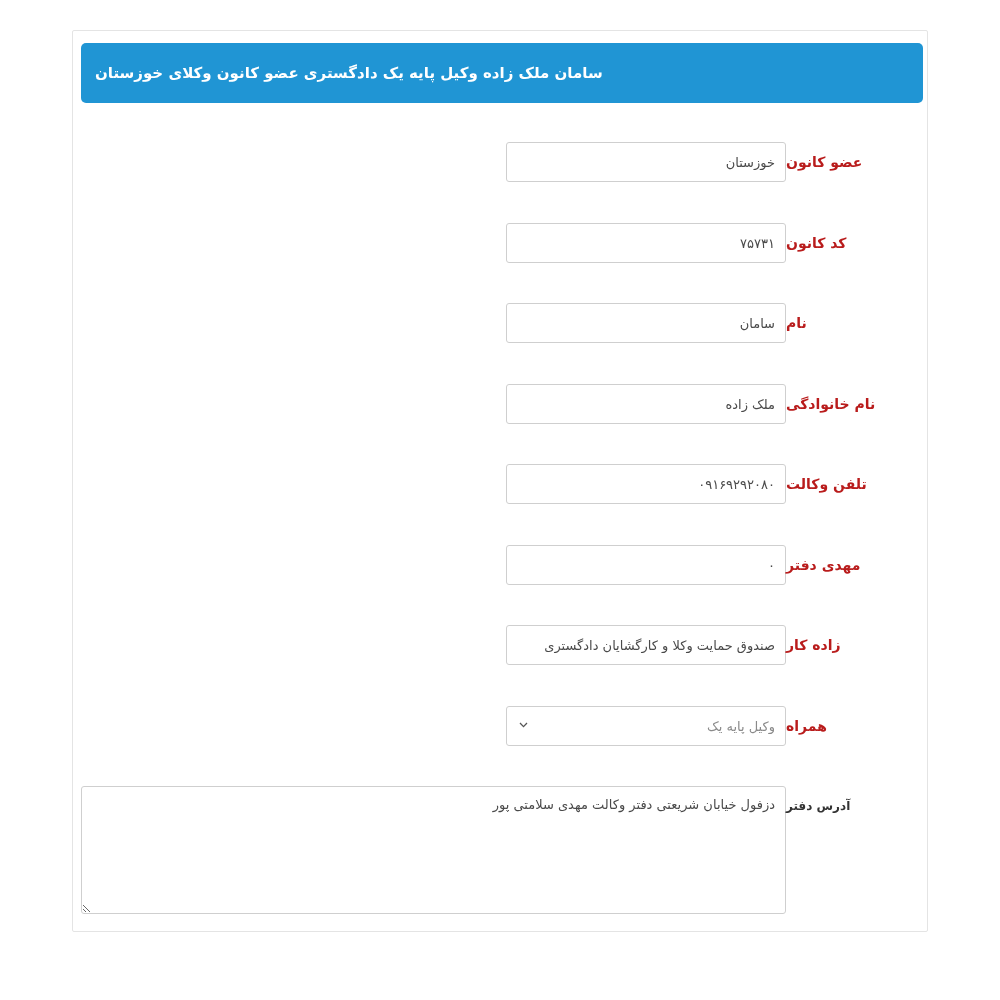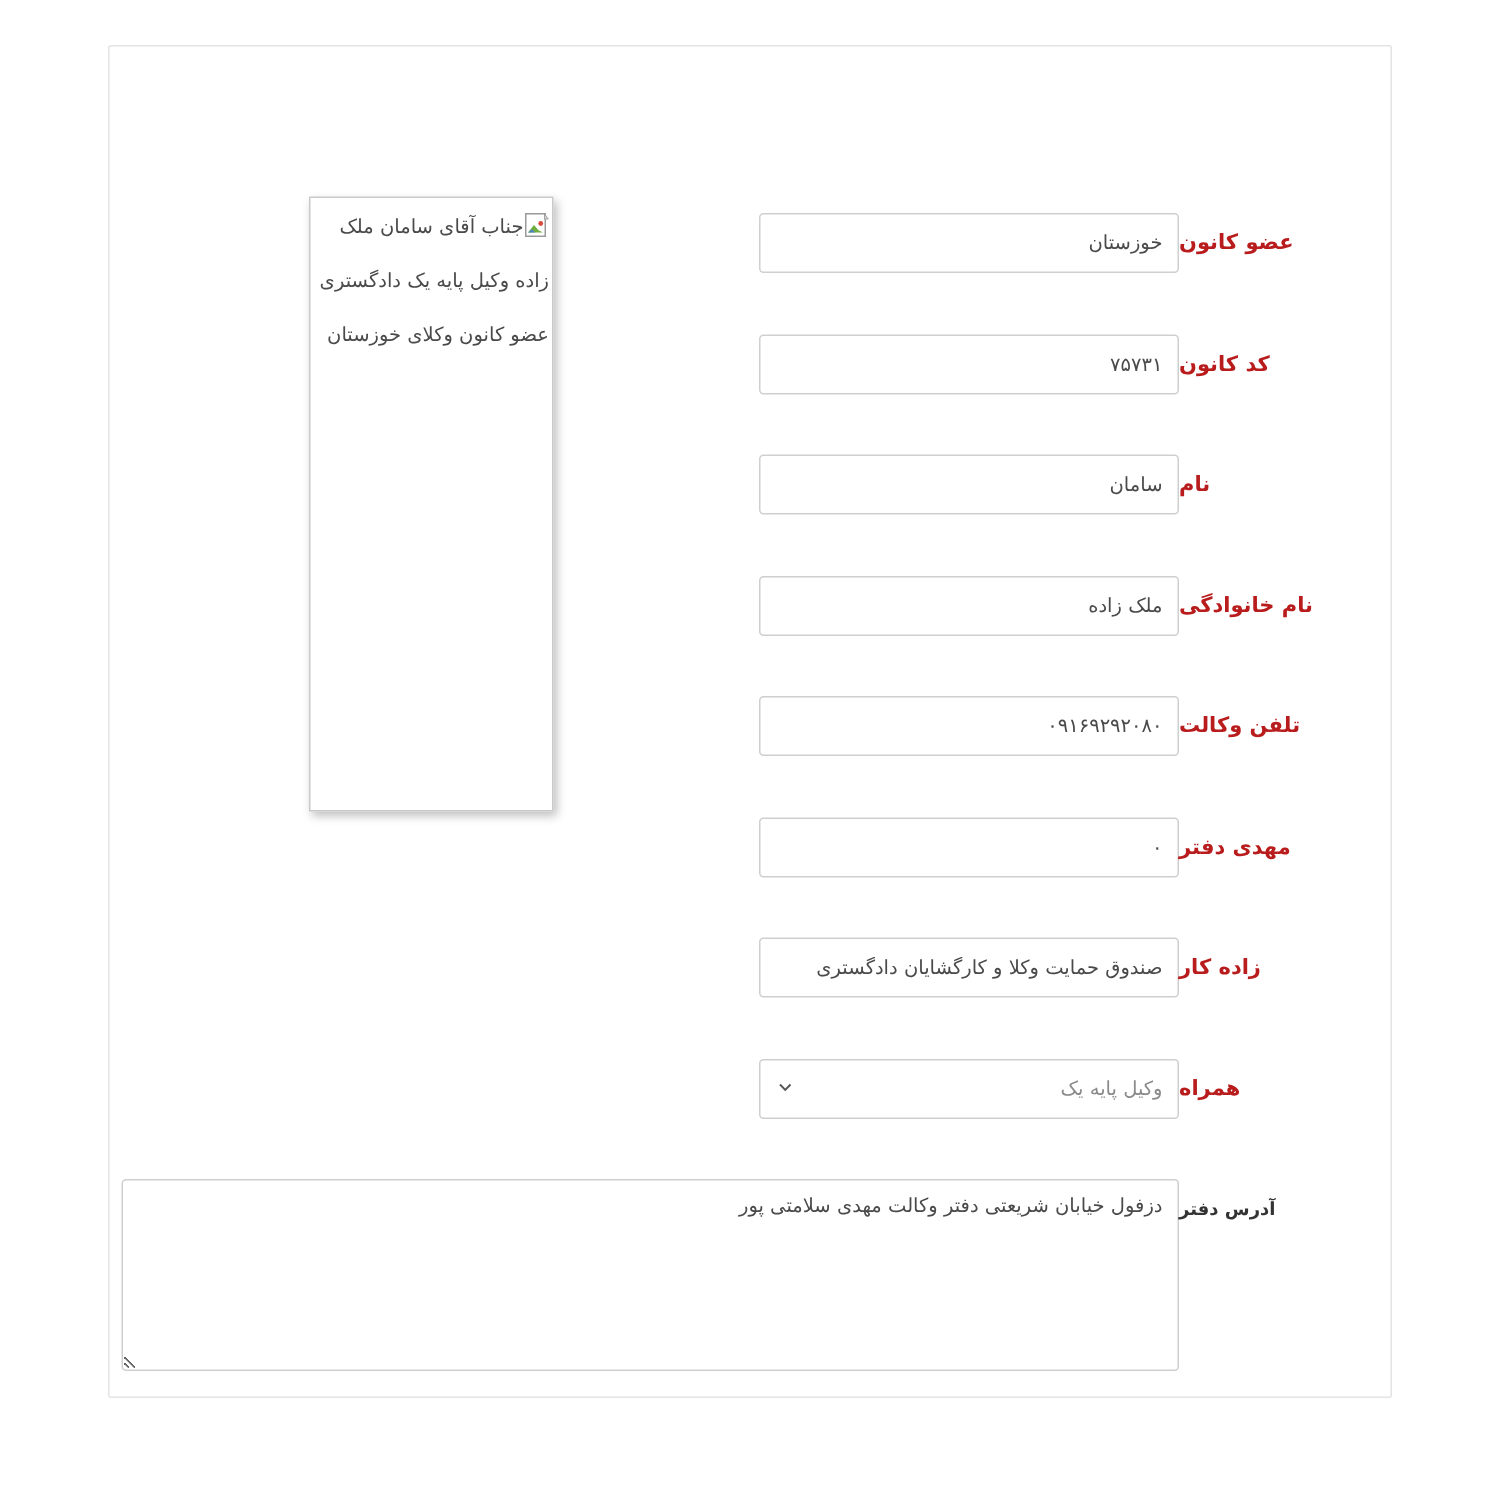--- a/index.html
+++ b/index.html
@@ -148,32 +148,24 @@
     color: #333333;
     direction: rtl;
     white-space: nowrap;
   }
 </style>
 </head>
 <body>
 
 <div class="card">
 
-
-  <div class="photo-box">
-    <span class="broken-img">
-      <svg width="16" height="16" viewBox="0 0 16 16">
-        <rect x="0.5" y="0.5" width="13" height="15" fill="#ffffff" stroke="#9a9a9a"></rect>
-        <path d="M13 0.5 L15.5 4 L13 4 Z" fill="#d7d7d7" stroke="#9a9a9a" stroke-width="0.6"></path>
-        <path d="M2 13 L6 8 L9 11.5 L12 13 Z" fill="#6fae3f"></path>
-        <circle cx="10.5" cy="7" r="1.6" fill="#d84c3e"></circle>
-        <path d="M2 13 L4.5 10.8 L7 13 Z" fill="#4f83c2"></path>
-      </svg>
-    </span><span class="alt-text">جناب آقای سامان ملک زاده وکیل پایه یک دادگستری عضو کانون وکلای خوزستان</span>
-  </div>
+  <div class="title-bar">
+    <h1>سامان ملک زاده وکیل پایه یک دادگستری عضو کانون وکلای خوزستان</h1>
+  </div>
+
 
   <div class="form-row" style="top:111px">
     <input class="text-input" type="text" dir="rtl" value="خوزستان" style="">
     <label class="field-label">عضو کانون</label>
   </div>
 
   <div class="form-row" style="top:192px">
     <input class="text-input" type="text" dir="rtl" value="۷۵۷۳۱" style="">
     <label class="field-label">کد کانون</label>
   </div>

